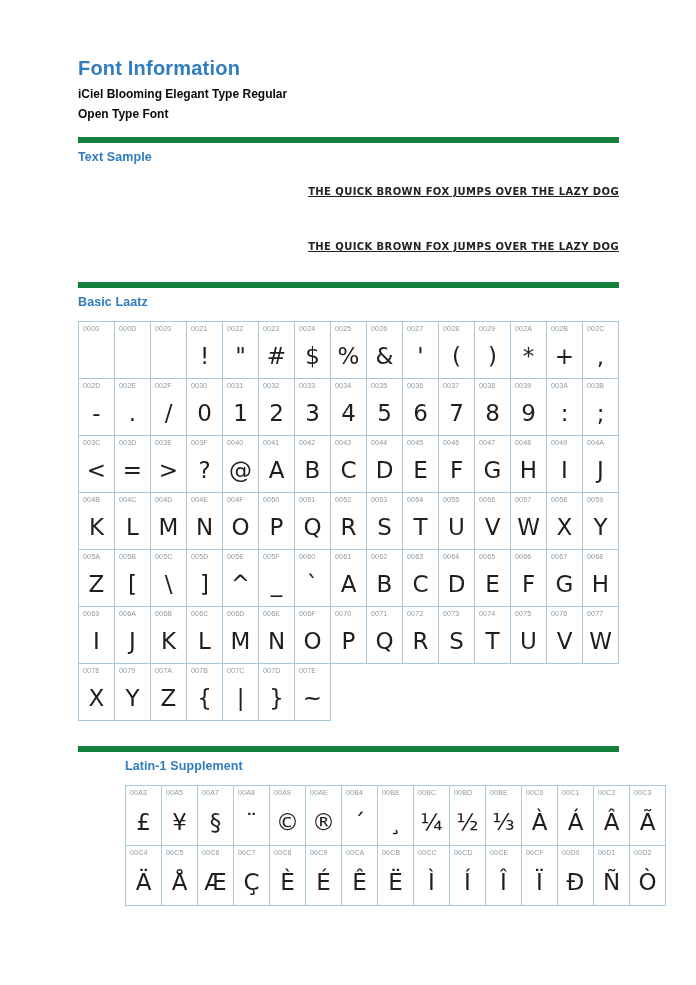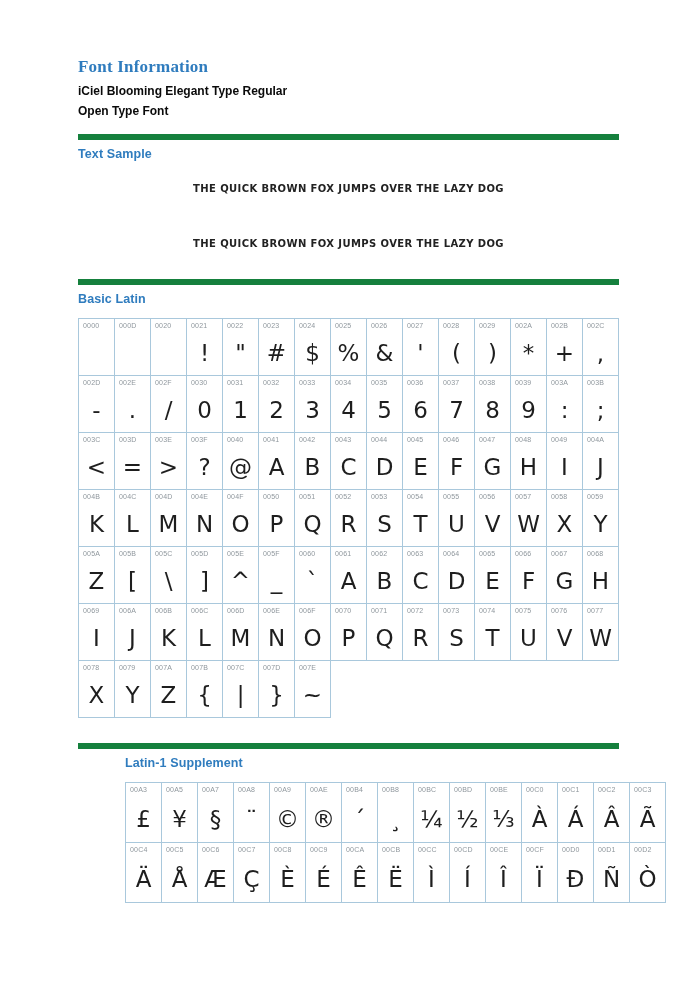--- a/index.html
+++ b/index.html
@@ -11,25 +11,24 @@
     font-family: "Liberation Sans", sans-serif;
     color: #000;
   }
   .page {
     width: 541px;
     margin: 0 0 0 78px;
     padding-top: 57px;
   }
   .doc-title {
     color: #2f7cbe;
-    font-size: 17px;
+    font-size: 20px;
     font-weight: bold;
     letter-spacing: 0.2px;
     margin-bottom: 5px;
-    font-family: Liberation Serif, serif;
   }
   .detail-line {
     font-size: 12px;
     font-weight: bold;
     line-height: 19.5px;
     color: #0a0a0a;
   }
   .section {
     border-top: 6px solid #15803d;
   }
@@ -43,21 +42,22 @@
   .sec-text-sample { margin-top: 13px; }
   .sec-basic-latin { margin-top: 29px; }
   .sec-latin1 { margin-top: 25px; padding-left: 47px; }
 
   .sample-line {
     font-family: "DejaVu Sans", sans-serif;
     font-size: 10px;
     font-weight: bold;
     letter-spacing: 0.4px;
     color: #222;
-    text-align: center;
+    text-align: right;
+    text-decoration: underline;
   }
   .sample-1 { margin-top: 22px; }
   .sample-2 { margin-top: 44px; margin-bottom: 30px; }
 
   .glyph-grid { margin-top: 12px; }
   .grid-row {
     display: flex;
     flex-wrap: nowrap;
   }
   .grid-row + .grid-row { margin-top: -1px; }
@@ -104,21 +104,21 @@
     <div class="detail-line">Open Type Font</div>
   </div>
 
   <div class="section sec-text-sample">
     <h2 class="section-heading">Text Sample</h2>
     <div class="sample-line sample-1">THE QUICK BROWN FOX JUMPS OVER THE LAZY DOG</div>
     <div class="sample-line sample-2">THE QUICK BROWN FOX JUMPS OVER THE LAZY DOG</div>
   </div>
 
   <div class="section sec-basic-latin">
-    <h2 class="section-heading">Basic Latin</h2>
+    <h2 class="section-heading">Basic Laatz</h2>
     <div class="glyph-grid">
         <div class="grid-row">
           <div class="cell">
             <div class="code">0000</div>
             <div class="glyph"></div>
           </div>
           <div class="cell">
             <div class="code">000D</div>
             <div class="glyph"></div>
           </div>

